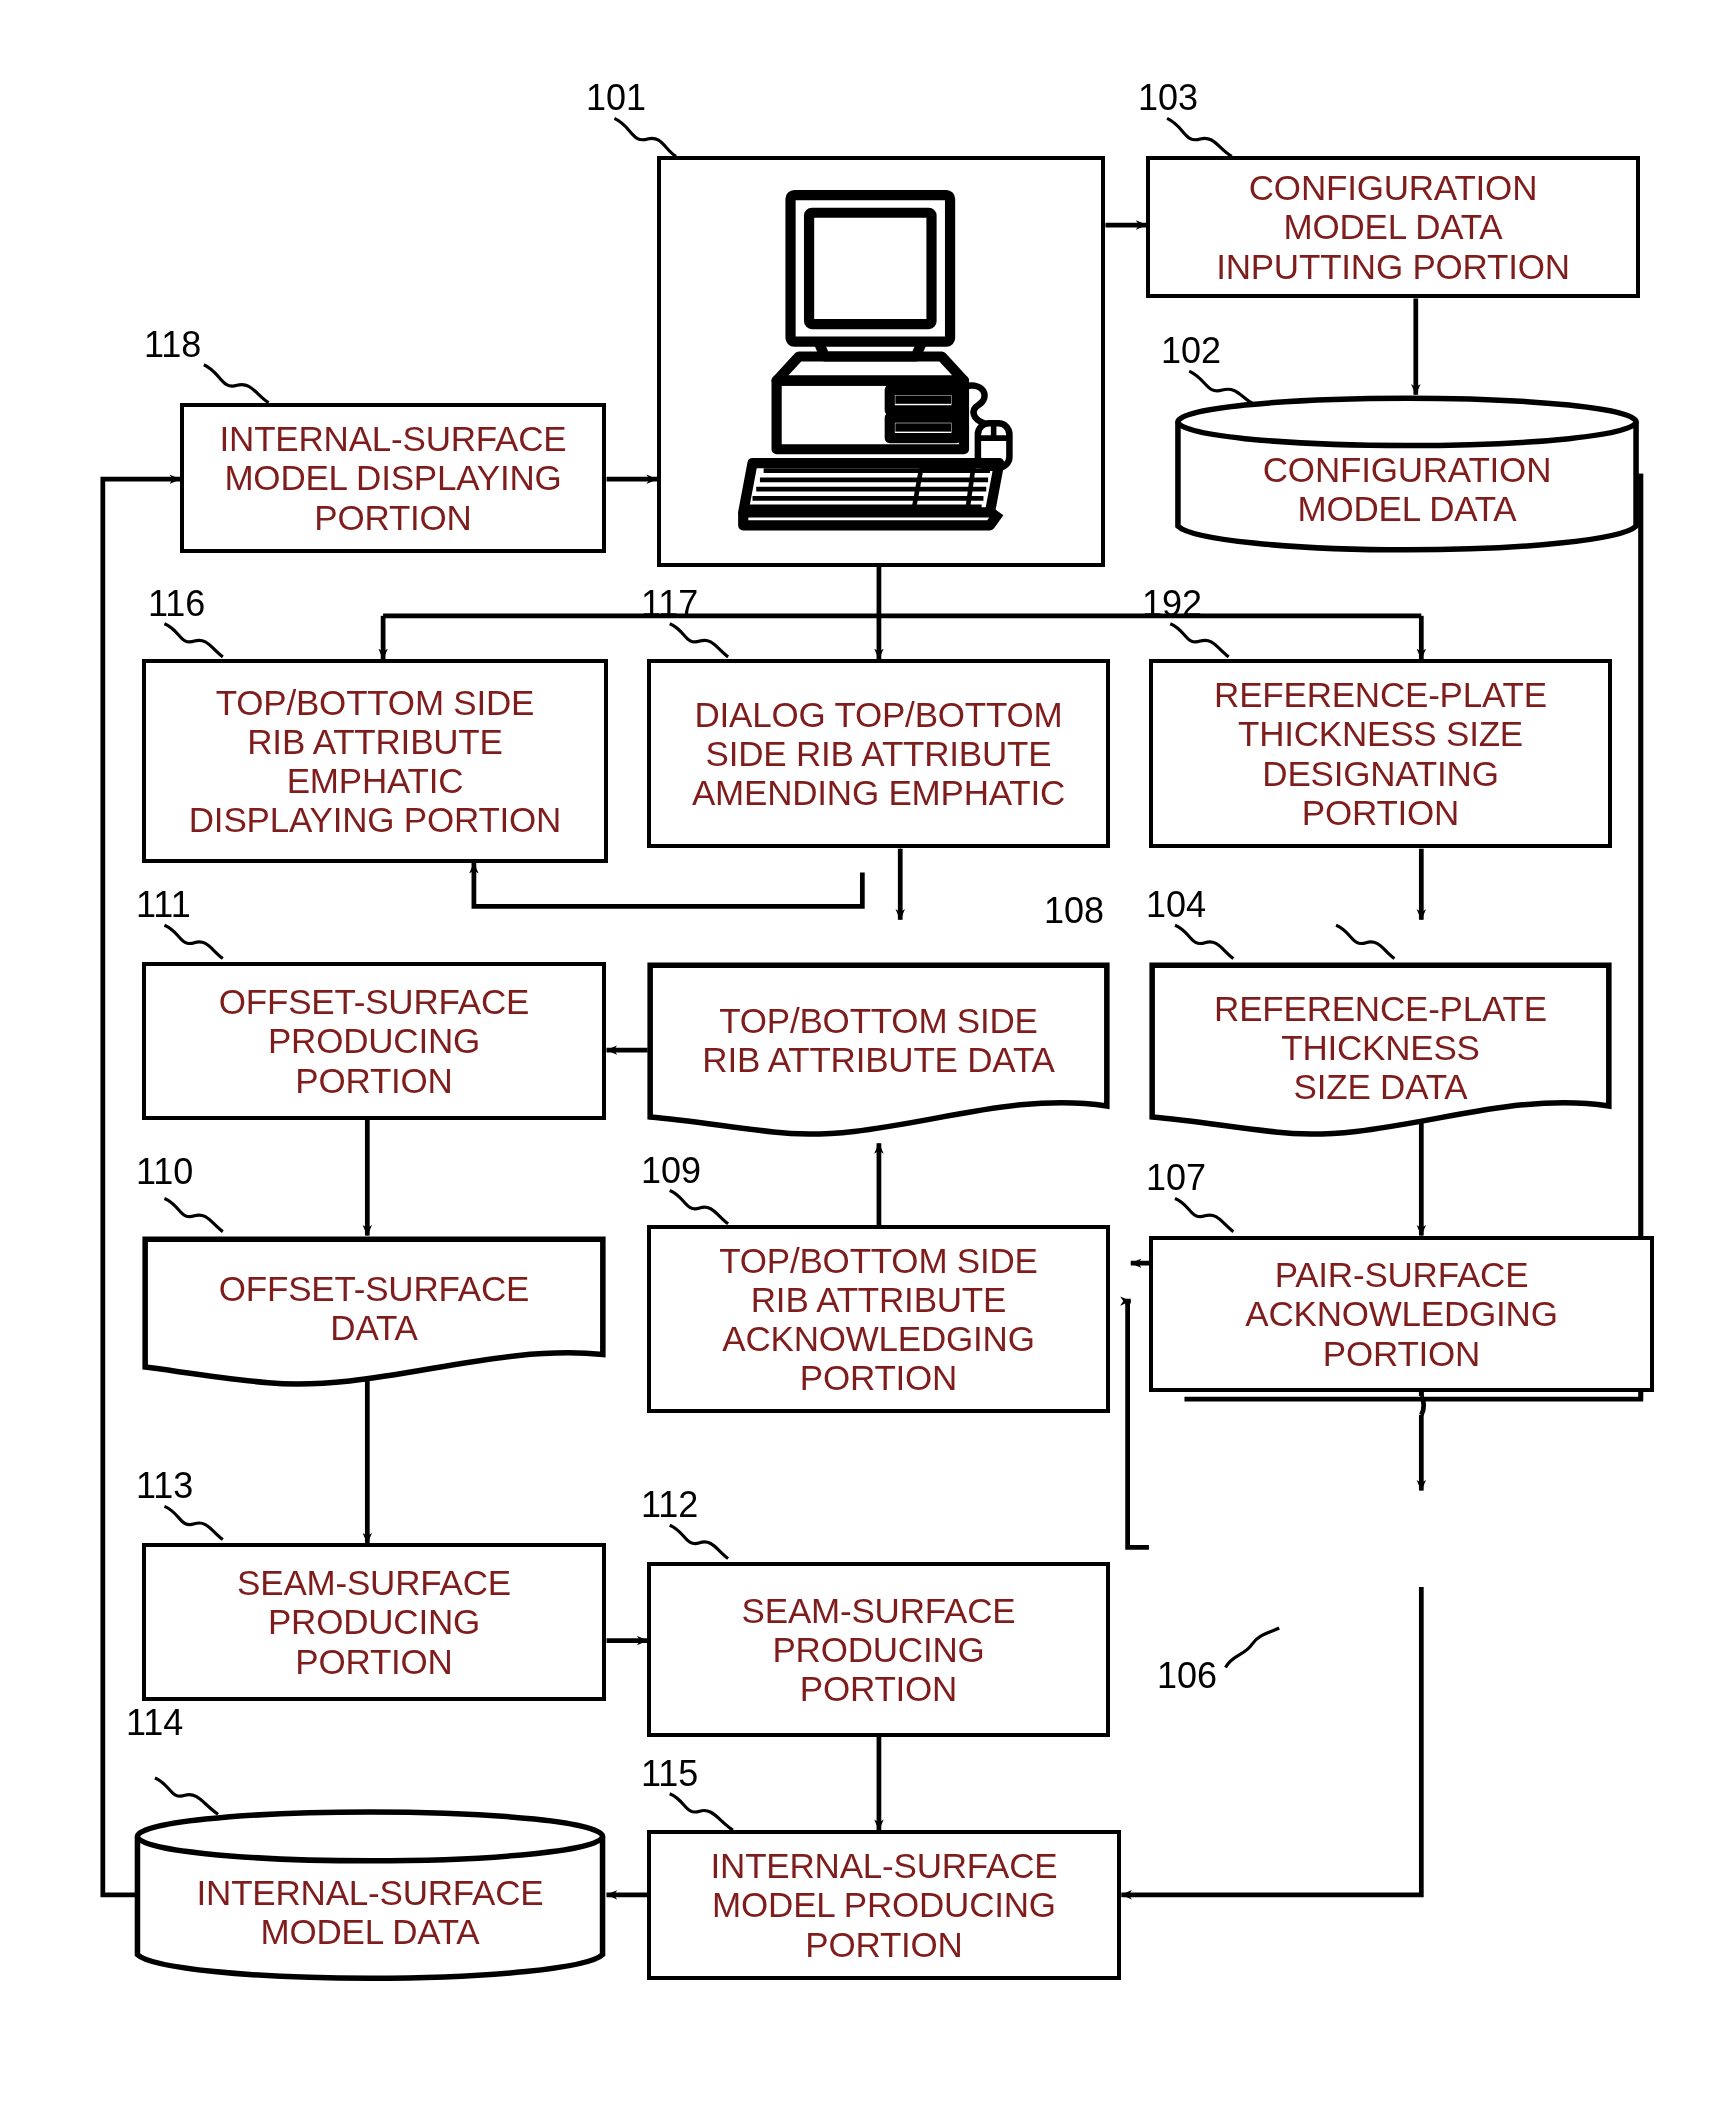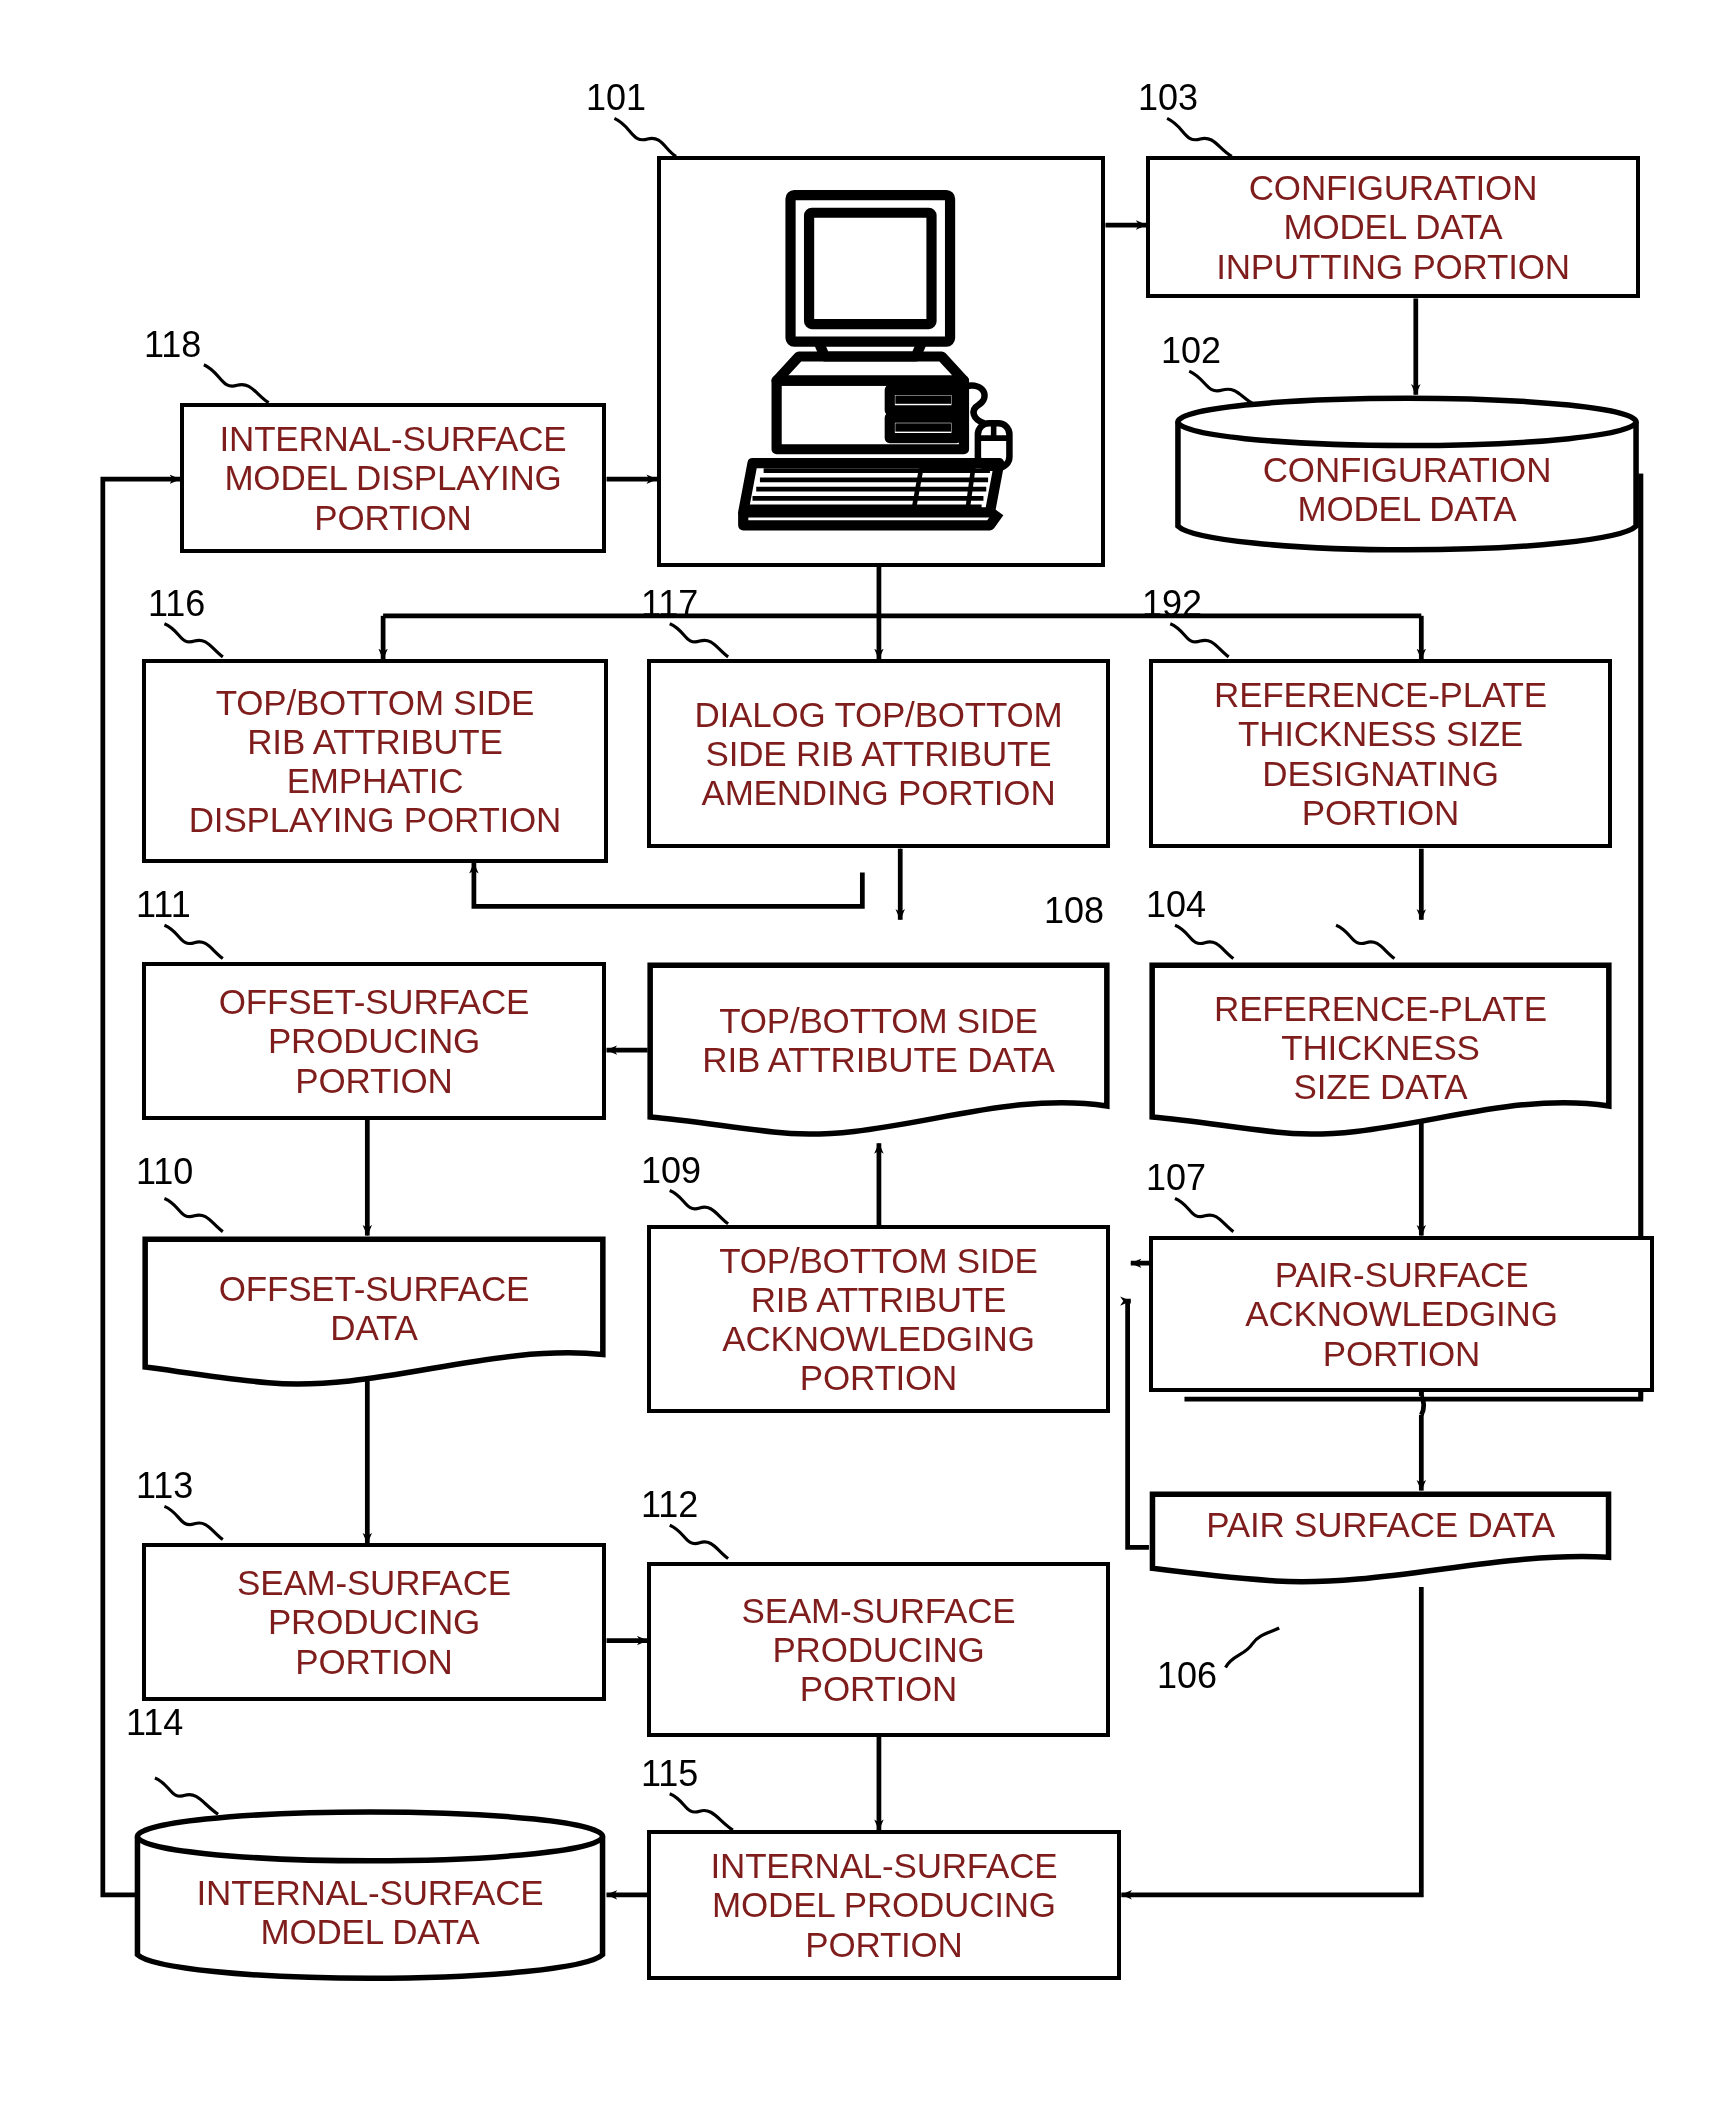--- a/index.html
+++ b/index.html
@@ -146,21 +146,21 @@
   <div class="node box" style="left:142px;top:659px;width:466px;height:204px;">
     <div class="label" style="font-size:35px;white-space:pre-line;">TOP/BOTTOM SIDE
 RIB ATTRIBUTE
 EMPHATIC
 DISPLAYING PORTION</div>
   </div>
 
   <div class="node box" style="left:647px;top:659px;width:463px;height:189px;">
     <div class="label" style="font-size:35px;white-space:pre-line;">DIALOG TOP/BOTTOM
 SIDE RIB ATTRIBUTE
-AMENDING PORTION</div>
+AMENDING EMPHATIC</div>
   </div>
 
   <div class="node box" style="left:1149px;top:659px;width:463px;height:189px;">
     <div class="label" style="font-size:35px;white-space:pre-line;">REFERENCE-PLATE
 THICKNESS SIZE
 DESIGNATING
 PORTION</div>
   </div>
 
   <div class="node box" style="left:142px;top:962px;width:464px;height:158px;">
@@ -200,26 +200,20 @@
 ACKNOWLEDGING
 PORTION</div>
   </div>
 
   <div class="node box" style="left:1149px;top:1236px;width:505px;height:156px;">
     <div class="label" style="font-size:35px;white-space:pre-line;">PAIR-SURFACE
 ACKNOWLEDGING
 PORTION</div>
   </div>
 
-  <div class="node doc" style="left:1149px;top:1491px;width:463px;height:101px;">
-    <svg viewBox="0 0 586 128" style="position:absolute;left:0;top:0;width:463px;height:101px;">
-      <path d="M4,4 L582,4 L582,84 C440,76 300,122 160,114 C100,110 50,104 4,98 Z" fill="#fff" stroke="#000" stroke-width="7"></path>
-    </svg>
-    <div class="label doc-txt" style="font-size:35px;white-space:pre-line;top:14px;left:0;">PAIR SURFACE DATA</div>
-  </div>
 
   <div class="node box" style="left:142px;top:1543px;width:464px;height:158px;">
     <div class="label" style="font-size:35px;white-space:pre-line;">SEAM-SURFACE
 PRODUCING
 PORTION</div>
   </div>
 
   <div class="node box" style="left:647px;top:1562px;width:463px;height:175px;">
     <div class="label" style="font-size:35px;white-space:pre-line;">SEAM-SURFACE
 PRODUCING

